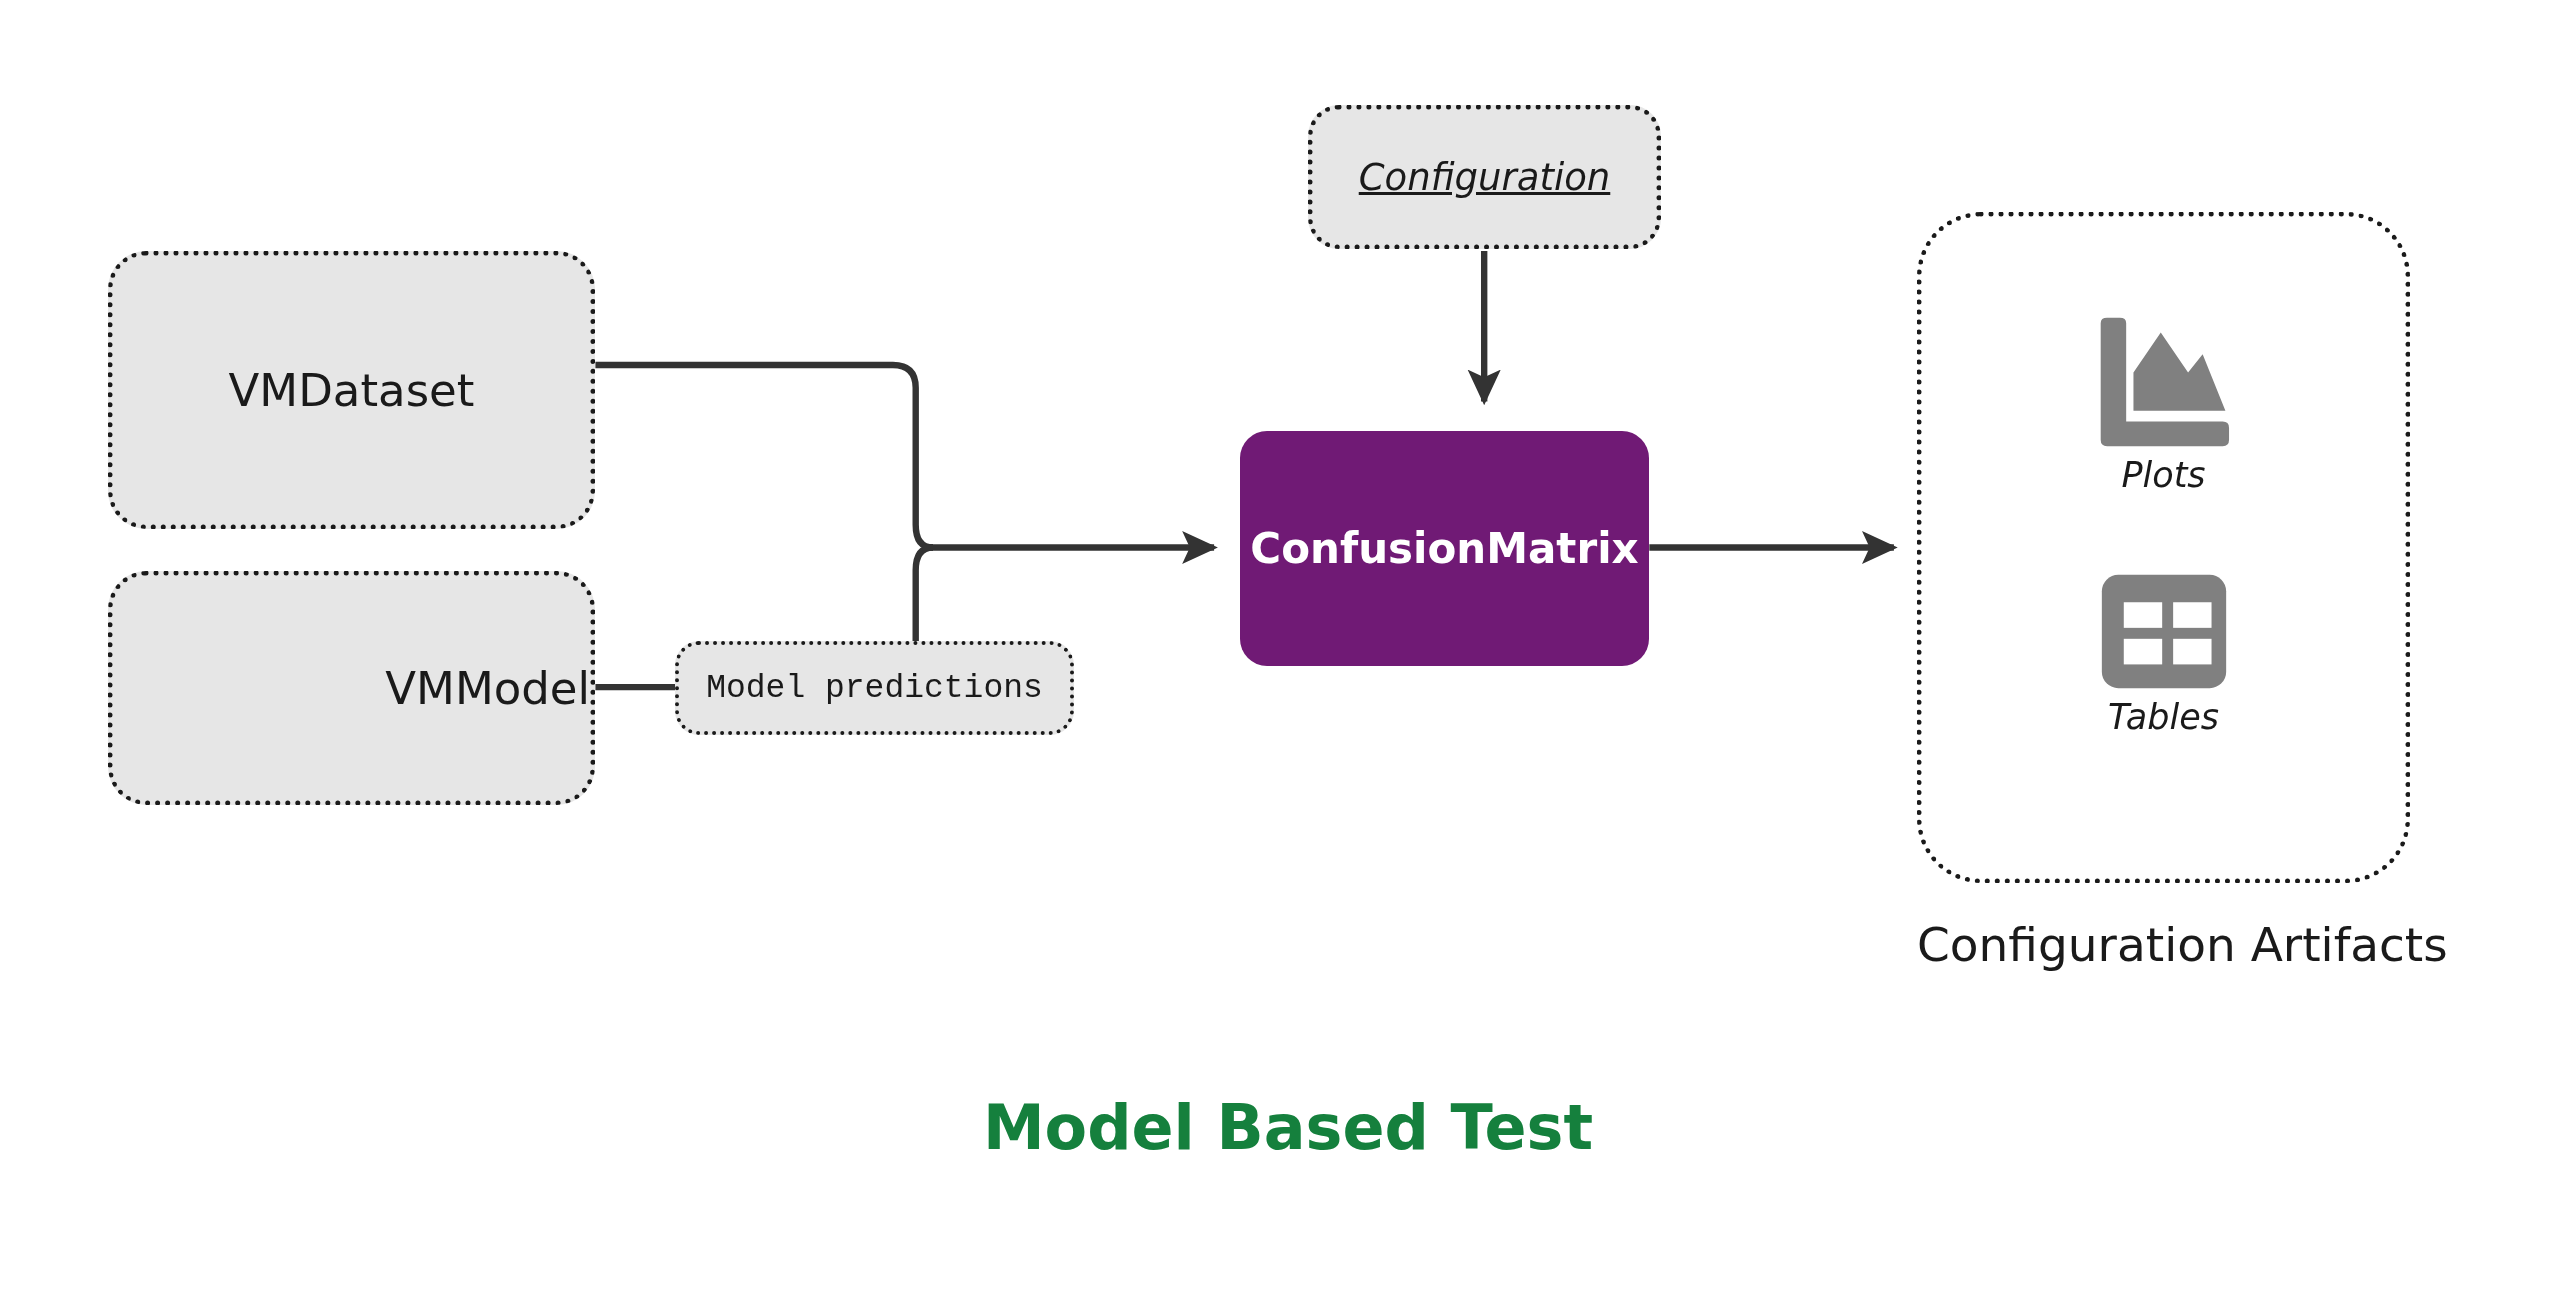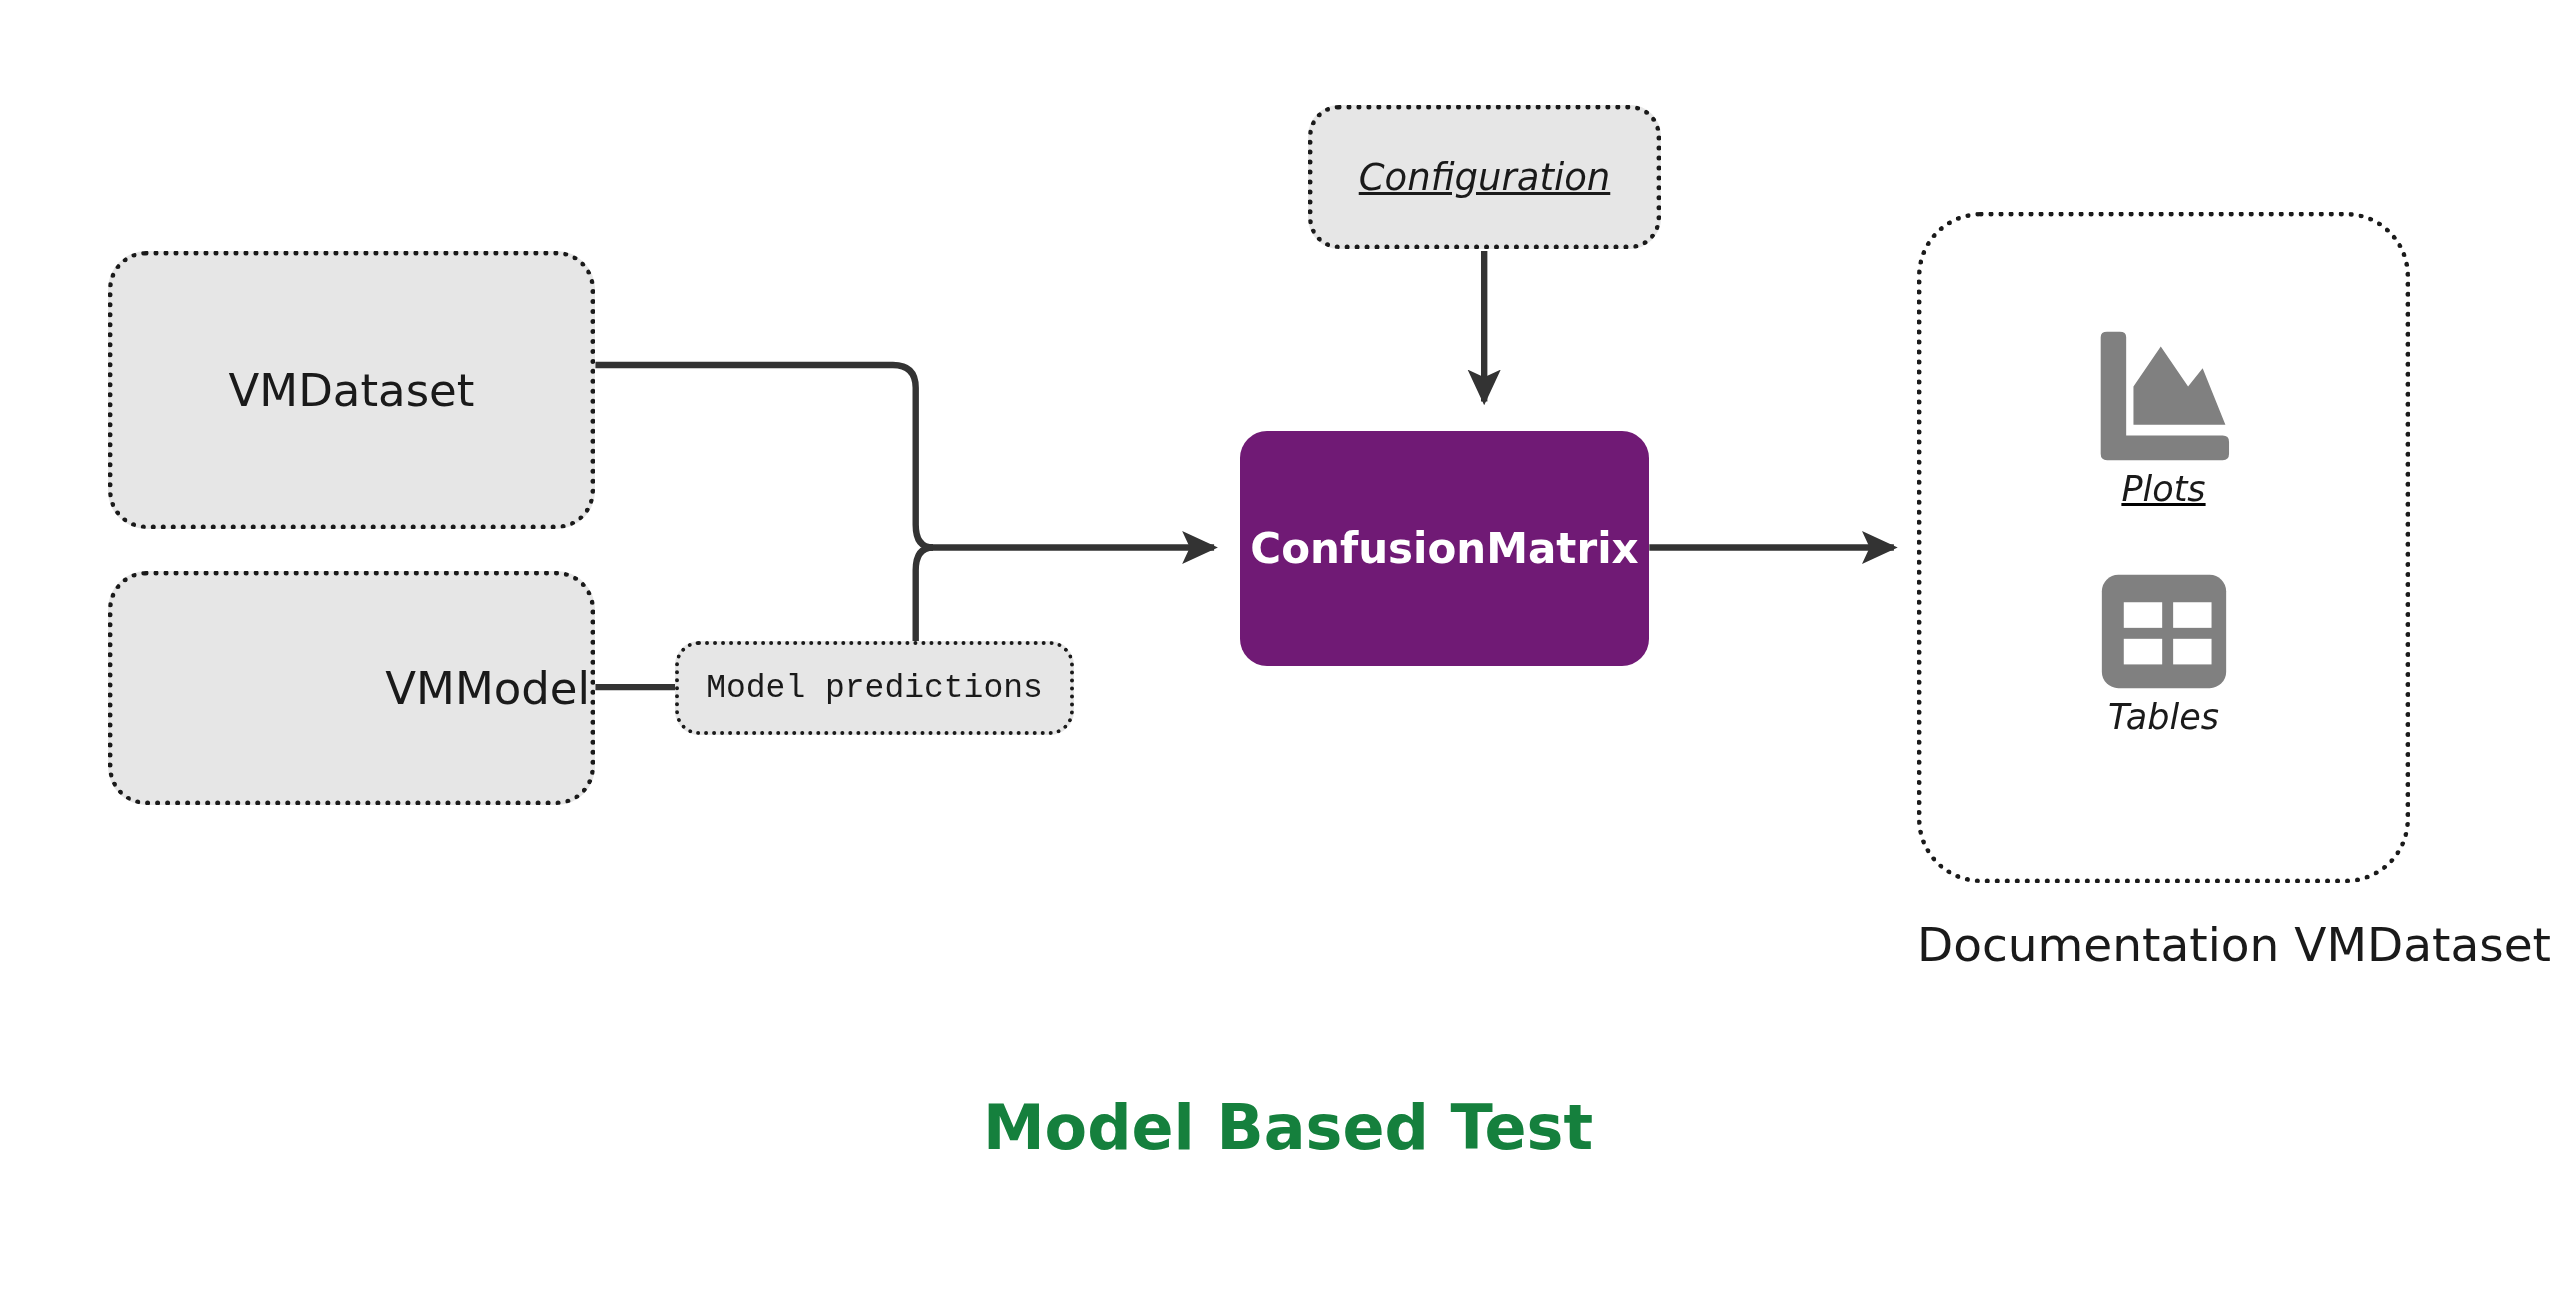--- a/index.html
+++ b/index.html
@@ -160,21 +160,21 @@
   <div class="node config" style="left:1308px; top:105px; width:353px; height:144px;">
     <span>Configuration</span>
   </div>
 
   <div class="node process" style="left:1240px; top:431px; width:409px; height:235px;">
     <span>ConfusionMatrix</span>
   </div>
 
   <div class="artifacts-panel" style="left:1917px; top:212px; width:493px; height:671px;">
 
-    <div class="artifact-item" style="top:113px; left:0;text-decoration:underline;">
+    <div class="artifact-item" style="top:99px; left:0;">
       <svg width="137" height="132" viewBox="0 0 150 145">
 
         <path d="M6 8 Q6 2 13 2 L27 2 Q34 2 34 8 L34 116 L140 116 Q147 116 147 123 L147 136 Q147 143 140 143 L13 143 Q6 143 6 136 Z" fill="#808080"></path>
 
         <path d="M42 104 L42 62 L72 18 L102 62 L118 42 L143 104 Z" fill="#808080"></path>
       </svg>
       <span class="artifact-caption">Plots</span>
     </div>
 
     <div class="artifact-item" style="top:356px; left:0;">
@@ -182,18 +182,18 @@
         <rect x="2" y="2" width="136" height="124" rx="18" ry="18" fill="#808080"></rect>
         <rect x="26" y="32" width="42" height="28" fill="#ffffff"></rect>
         <rect x="80" y="32" width="42" height="28" fill="#ffffff"></rect>
         <rect x="26" y="72" width="42" height="28" fill="#ffffff"></rect>
         <rect x="80" y="72" width="42" height="28" fill="#ffffff"></rect>
       </svg>
       <span class="artifact-caption">Tables</span>
     </div>
   </div>
 
-  <div class="artifacts-title" style="left:1917px; top:917px; width:493px;">Documentation VMDataset</div>
+  <div class="artifacts-title" style="left:1917px; top:917px; width:493px;">Configuration Artifacts</div>
 
   <div class="diagram-title" style="top:1091px;">Model Based Test</div>
 
 </div>
 
 
 </body></html>

